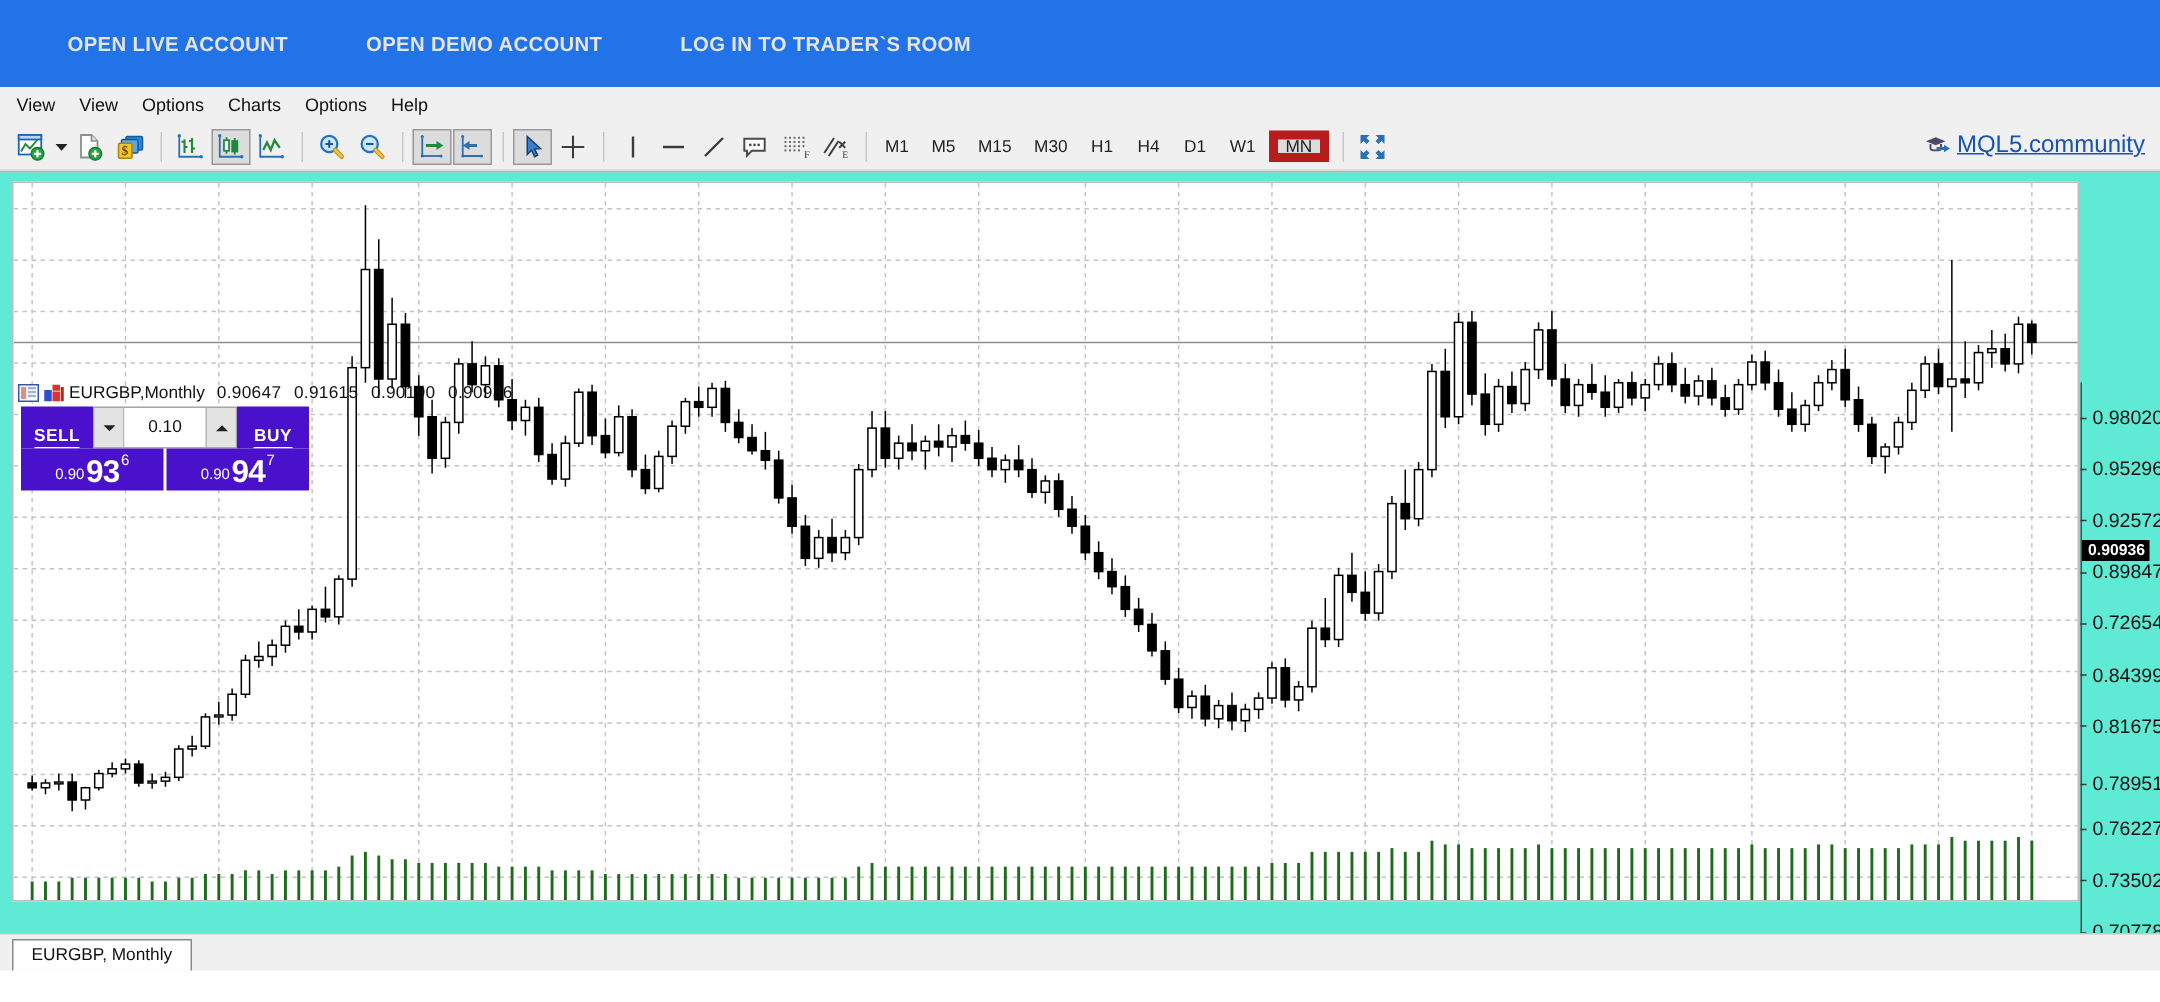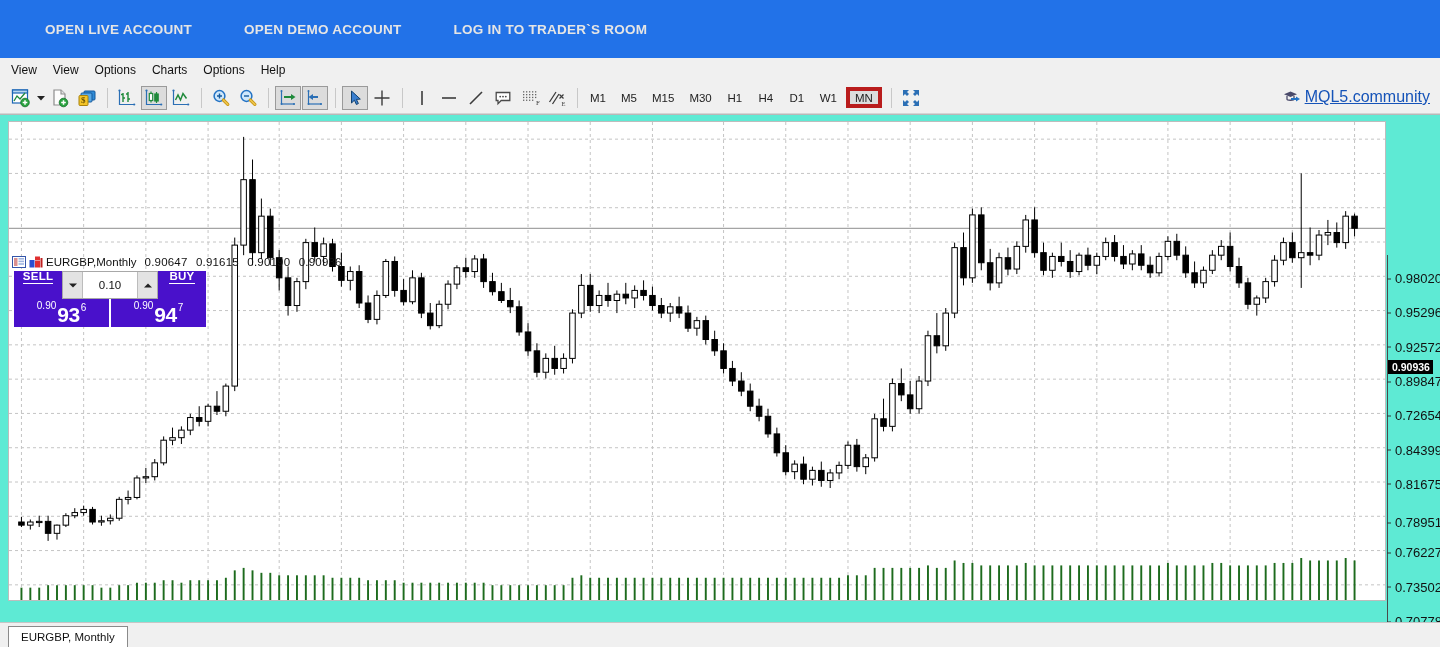--- a/index.html
+++ b/index.html
@@ -109,21 +109,21 @@
   .tf-btn {
     min-width: 28px; height: 21px;
     padding: 0 5px;
     display: inline-flex; align-items: center; justify-content: center;
     font-size: 11.5px; color: #222;
     cursor: pointer;
     border: 1px solid transparent;
     margin-right: 3px;
     flex: none;
   }
-  .tf-btn.pressed { border: 4px solid #b91c1c; background: #dcdcdc; }
+  .tf-btn.pressed { border: 6px solid #b91c1c; background: #dcdcdc; }
   .mql-link {
     position: absolute;
     right: 10px; top: 6px;
     display: flex; align-items: center;
     font-size: 16px;
     color: #1553b8;
     text-decoration: underline;
     cursor: pointer;
   }
 
@@ -199,21 +199,21 @@
     z-index: 20;
     display: flex; flex-direction: column;
     font-family: "Liberation Sans", sans-serif;
   }
   .tp-top { height: 28px; display: flex; align-items: stretch; }
   .tp-sell, .tp-buy {
     width: 48px;
     background: #4911cb;
     color: #fff;
     font-size: 11.5px; font-weight: bold;
-    display: flex; align-items: flex-start; justify-content: center;
+    display: flex; align-items: flex-end; justify-content: center;
     cursor: pointer;
     letter-spacing: 0.3px;
   }
   .tp-sell span, .tp-buy span { border-bottom: 1px solid #fff; padding-bottom: 1px; line-height: 11px; }
   .tp-vol {
     flex: 1; display: flex; align-items: stretch;
     background: #e9e9e9;
     border: 1px solid #a8a8a8;
   }
   .tp-dec, .tp-inc {
@@ -235,21 +235,21 @@
   .tp-bottom { flex: 1; display: flex; }
   .tp-price {
     flex: 1;
     background: #4911cb;
     color: #fff;
     display: flex; align-items: flex-end; justify-content: center;
     padding-bottom: 2px;
     cursor: pointer;
   }
   .tp-price.left { margin-right: 2px; }
-  .tp-pre { font-size: 10px; margin-right: 1px; margin-bottom: 14px; }
+  .tp-pre { font-size: 10px; margin-right: 1px; margin-bottom: 3px; }
   .tp-big { font-size: 21px; font-weight: bold; line-height: 20px; letter-spacing: -0.5px; }
   .tp-sup { font-size: 10px; margin-left: 1px; align-self: flex-start; margin-top: 3px; }
 
   
   .tabbar {
     height: 25px;
     background: #f0f0f0;
     border-top: 1px solid #c6c6c6;
     display: flex;
     align-items: flex-end;

